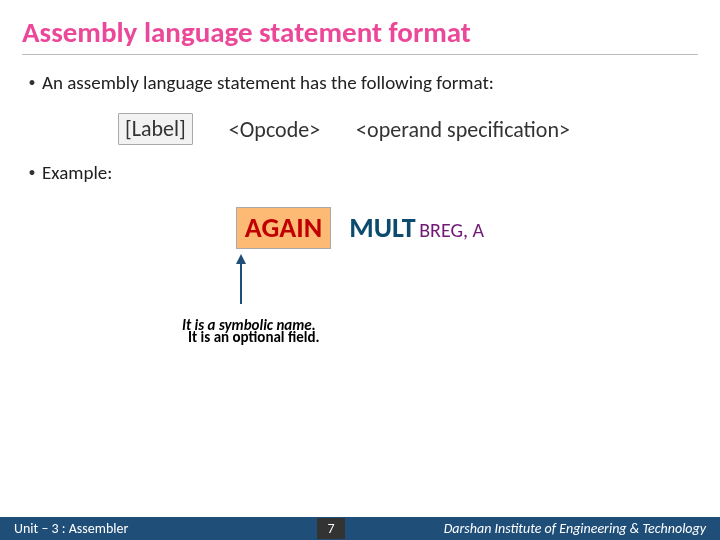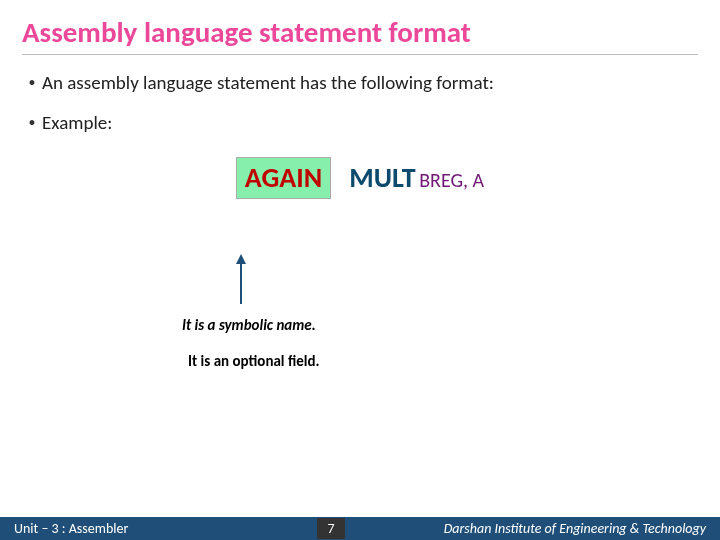--- a/index.html
+++ b/index.html
@@ -7,47 +7,52 @@
   .slide { width: 720px; height: 540px; position: relative; padding: 14px 22px 0 22px; }
   .title { font-size: 29px; font-weight: 700; color: #ec4899; }
   .hr { border: none; border-top: 1px solid #bbb; margin-top: 4px; }
   .bullet-row { display: flex; align-items: flex-start; margin-top: 16px; font-size: 19px; color: #222; }
   .bullet-row .dot { width: 20px; text-align: center; font-size: 14px; line-height: 24px; color: #333; }
   .bullet-row .txt { flex: 1; }
   .format-row { display: flex; gap: 36px; align-items: center; margin: 18px 0 0 96px; }
   .pill { display: inline-block; padding: 1px 6px 2px 6px; font-size: 22px; color: #333; background: #f2f2f2; border: 1px solid #aaa; border-radius: 1px; }
   .fmt-text { font-size: 22px; color: #333; }
   .example-line { display: flex; gap: 18px; align-items: baseline; justify-content: center; margin-top: 22px; }
-  .again { font-size: 28px; font-weight: 700; color: #c00000; background: #86efac; border: 1px solid #aaa; padding: 2px 8px 3px 8px; }
+  .again { font-size: 28px; font-weight: 700; color: #c00000; background: #fdba74; border: 1px solid #aaa; padding: 2px 8px 3px 8px; }
   .mult { font-size: 28px; font-weight: 700; color: #0c4a6e; }
   .breg { font-size: 20px; font-weight: 400; color: #701a75; }
   .arrow-wrap { position: absolute; left: 240px; top: 264px; display: flex; flex-direction: column; align-items: center; }
   .arrow-stem { width: 2px; height: 40px; background: #1f4e79; position: relative; }
   .arrow-head { width: 0; height: 0; border-left: 5px solid transparent; border-right: 5px solid transparent; border-bottom: 10px solid #1f4e79; position: absolute; top: -10px; left: -4px; }
   .note1 { position: absolute; left: 182px; top: 316px; font-size: 15px; font-weight: 700; color: #000; font-style: italic; }
-  .note2 { position: absolute; left: 188px; top: 352px; font-size: 15px; font-weight: 700; color: #000; }
+  .note2 { position: absolute; left: 188px; top: 328px; font-size: 15px; font-weight: 700; color: #000; }
   .footer { position: absolute; left: 0; bottom: 0; width: 100%; height: 23px; background: #1f4e79; color: #fff; display: flex; align-items: center; font-size: 14px; padding: 0 14px; }
   .footer .left { flex: 0 0 auto; }
   .footer .mid { flex: 1; text-align: center; }
   .footer .right { flex: 0 0 auto; text-align: right; font-style: italic; }
   .pagebox { display: inline-block; background: #333; color: #fff; padding: 2px 10px; font-size: 14px; margin-left: 90px; }
 </style>
 </head>
 <body>
 
 <div class="slide">
 
   <div class="title">Assembly language statement format</div>
   <hr class="hr">
 
   <div class="bullet-row">
     <div class="dot">•</div>
     <div class="txt">An assembly language statement has the following format:</div>
   </div>
 
+  <div class="format-row">
+    <span class="pill">[Label]</span>
+    <span class="fmt-text">&lt;Opcode&gt;</span>
+    <span class="fmt-text">&lt;operand specification&gt;</span>
+  </div>
 
   <div class="bullet-row">
     <div class="dot">•</div>
     <div class="txt">Example:</div>
   </div>
 
   <div class="example-line">
     <span class="again">AGAIN</span>
     <span>
       <span class="mult">MULT</span>

